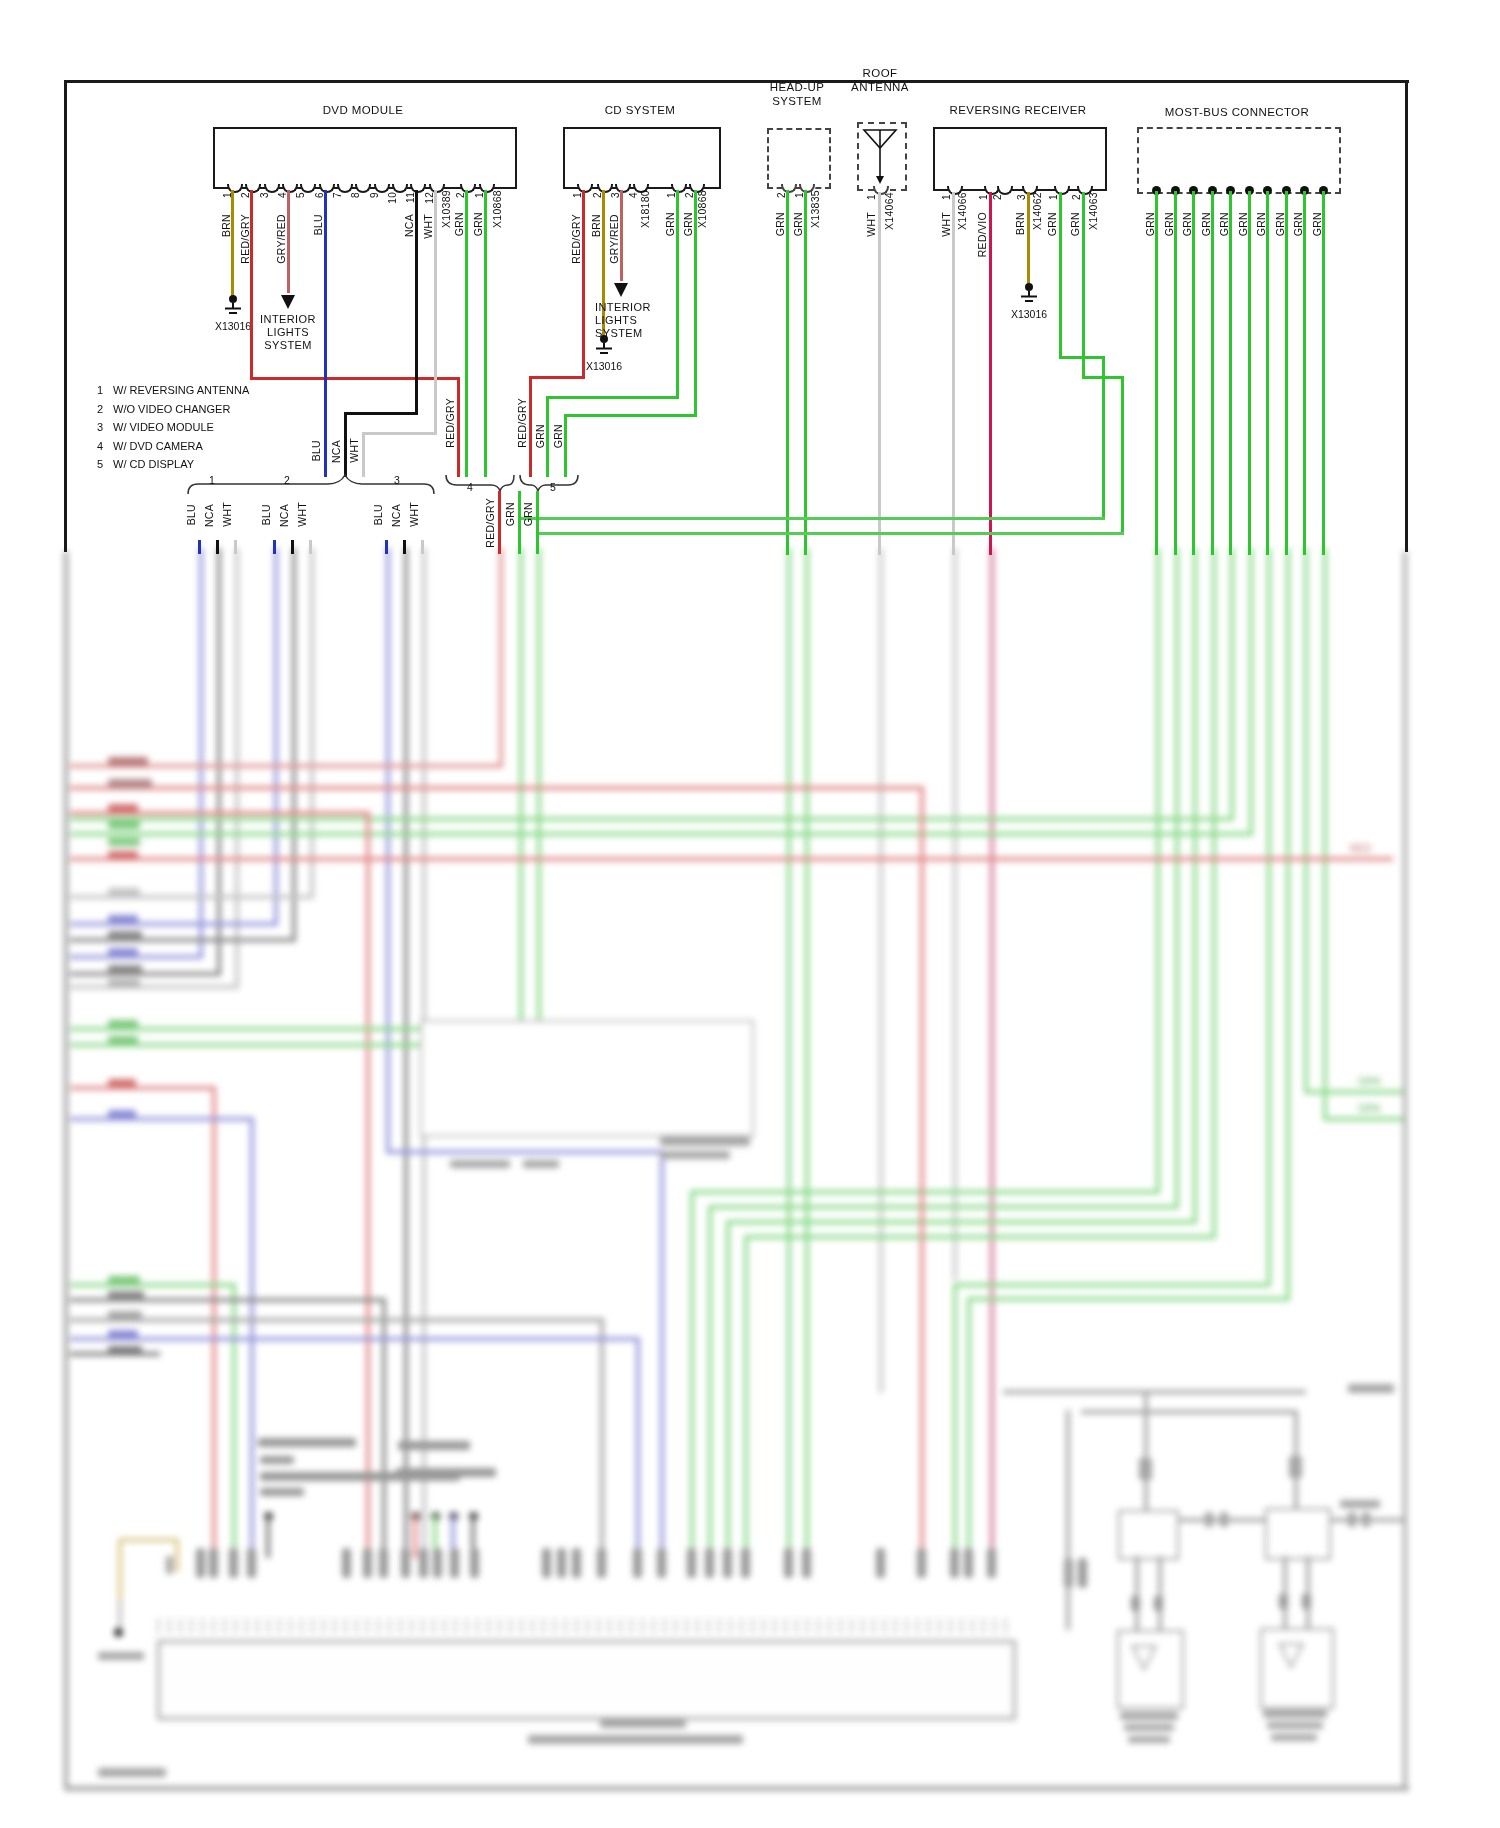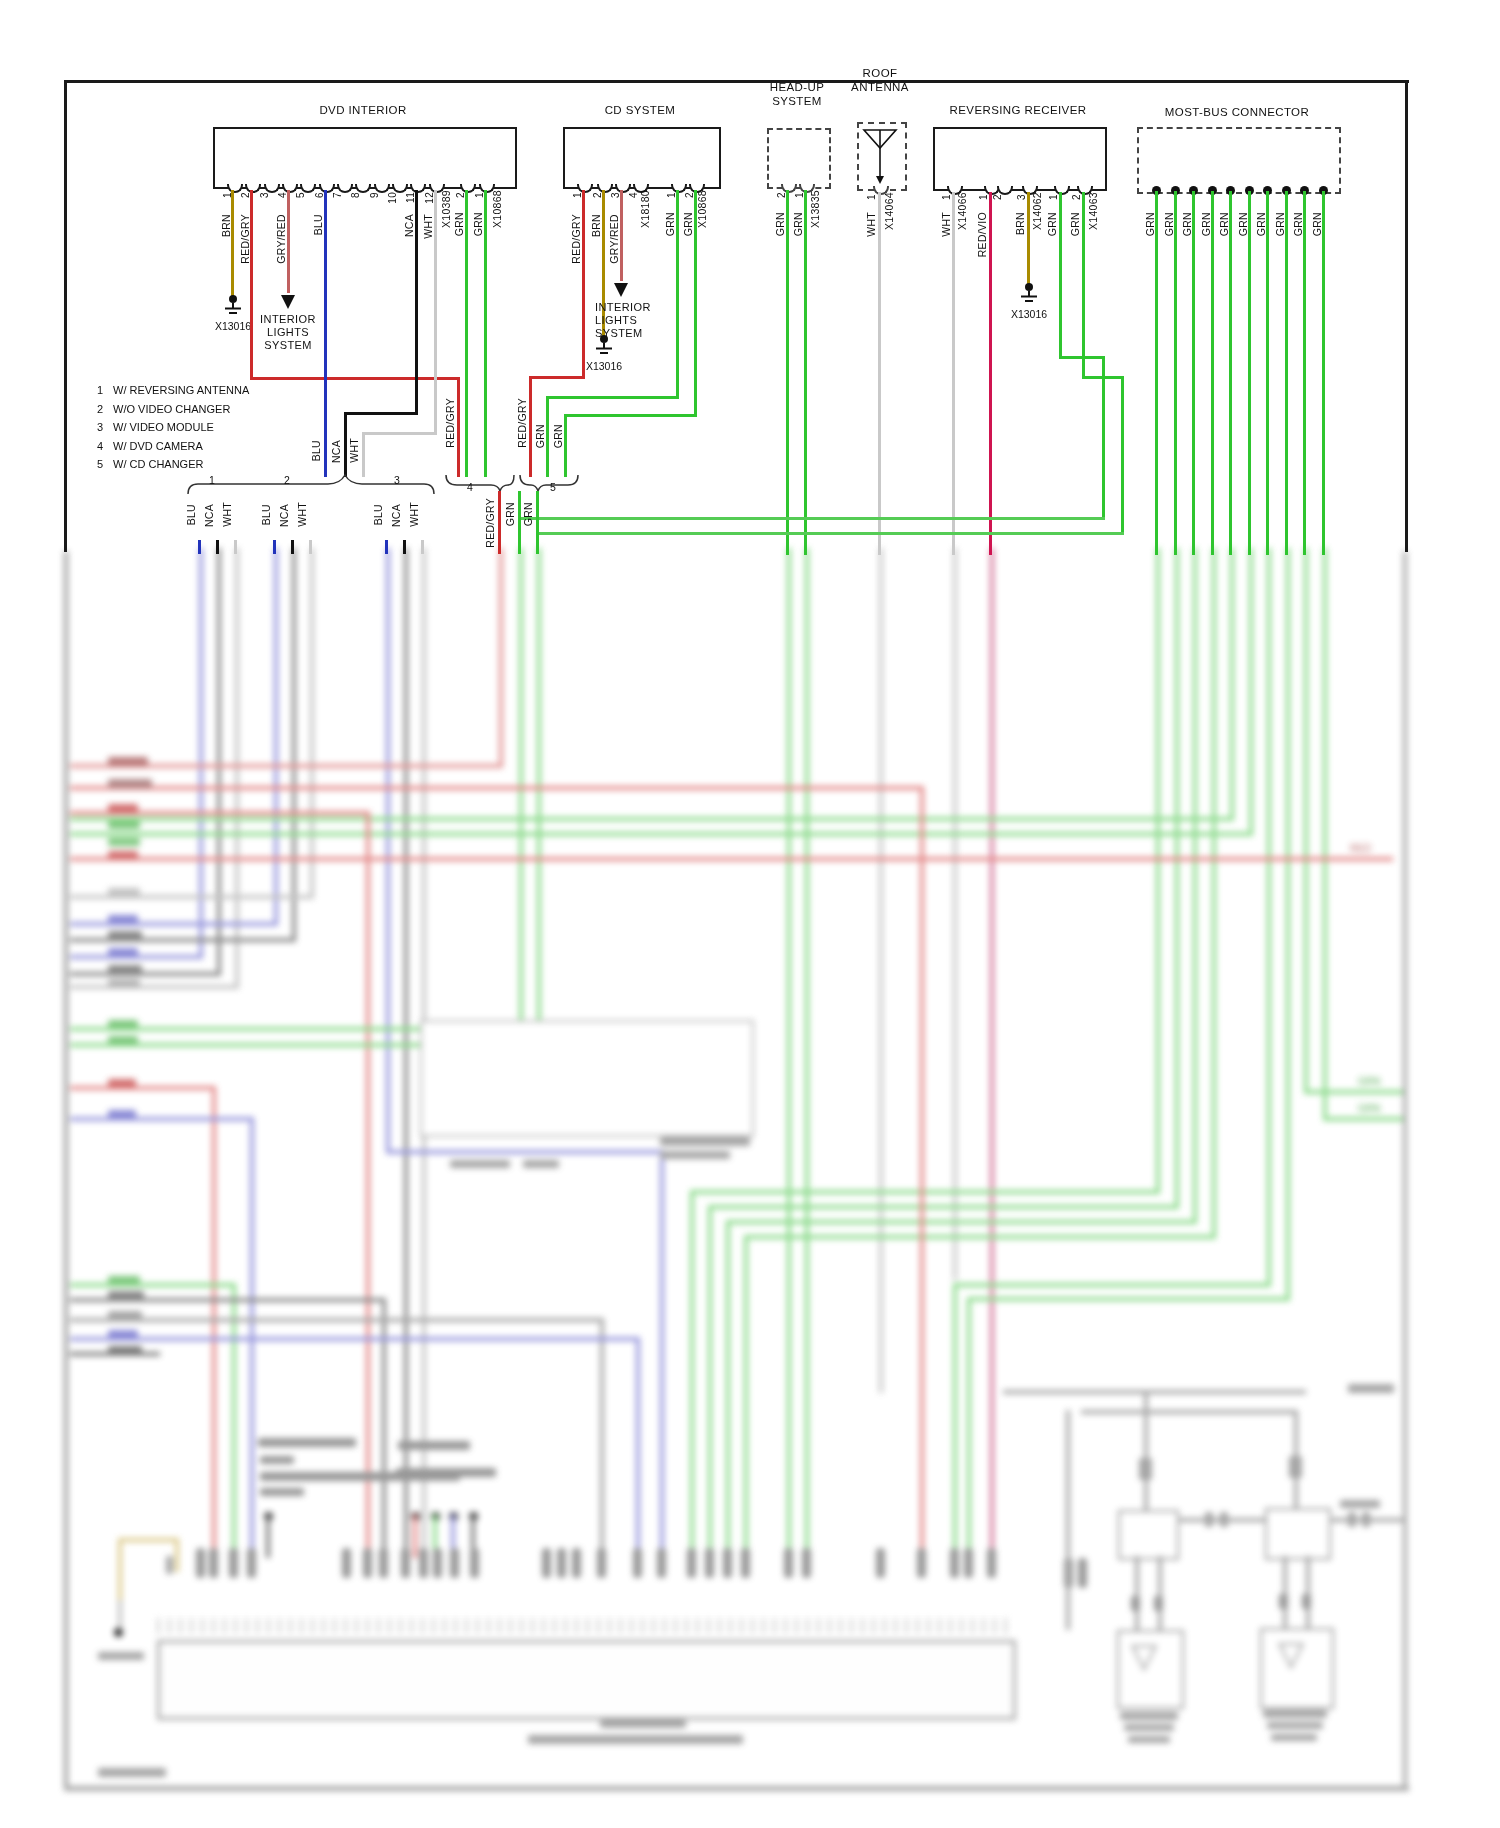--- a/index.html
+++ b/index.html
@@ -245,21 +245,21 @@
     <i class="sm" style="left:1267px;top:1722px;width:56px;height:7px;background:#9a9a9a"></i>
     <i class="sm" style="left:1271px;top:1734px;width:46px;height:7px;background:#9a9a9a"></i>
 
     <i class="sm" style="left:98px;top:1768px;width:68px;height:9px;background:#9a9a9a"></i>
   </div>
 
   <i class="a" style="left:64px;top:80px;width:1345px;height:3px;background:#1a1a1a"></i>
   <i class="a" style="left:64px;top:80px;width:3px;height:472px;background:#1a1a1a"></i>
   <i class="a" style="left:1405px;top:80px;width:3px;height:472px;background:#1a1a1a"></i>
 
-  <div class="t" style="left:213px;top:104px;width:300px">DVD INTERIOR</div>
+  <div class="t" style="left:213px;top:104px;width:300px">DVD MODULE</div>
   <div class="box" style="left:213px;top:127px;width:300px;height:58px"></div>
   <i class="notch" style="left:227px;top:184px"></i>
   <i class="notch" style="left:245px;top:184px"></i>
   <i class="notch" style="left:264px;top:184px"></i>
   <i class="notch" style="left:282px;top:184px"></i>
   <i class="notch" style="left:300px;top:184px"></i>
   <i class="notch" style="left:319px;top:184px"></i>
   <i class="notch" style="left:337px;top:184px"></i>
   <i class="notch" style="left:355px;top:184px"></i>
   <i class="notch" style="left:374px;top:184px"></i>
@@ -468,21 +468,21 @@
 
   <div class="leg" style="left:97px;top:384px">1</div>
   <div class="leg" style="left:113px;top:384px">W/ REVERSING ANTENNA</div>
   <div class="leg" style="left:97px;top:403px">2</div>
   <div class="leg" style="left:113px;top:403px">W/O VIDEO CHANGER</div>
   <div class="leg" style="left:97px;top:421px">3</div>
   <div class="leg" style="left:113px;top:421px">W/ VIDEO MODULE</div>
   <div class="leg" style="left:97px;top:440px">4</div>
   <div class="leg" style="left:113px;top:440px">W/ DVD CAMERA</div>
   <div class="leg" style="left:97px;top:458px">5</div>
-  <div class="leg" style="left:113px;top:458px">W/ CD CHANGER</div>
+  <div class="leg" style="left:113px;top:458px">W/ CD DISPLAY</div>
 
   <div class="v" style="left:311px;top:440px">BLU</div>
   <div class="v" style="left:331px;top:440px">NCA</div>
   <div class="v" style="left:349px;top:438px">WHT</div>
 
   <div class="v" style="left:445px;top:398px">RED/GRY</div>
   <div class="v" style="left:517px;top:398px">RED/GRY</div>
   <div class="v" style="left:535px;top:424px">GRN</div>
   <div class="v" style="left:553px;top:424px">GRN</div>
 

